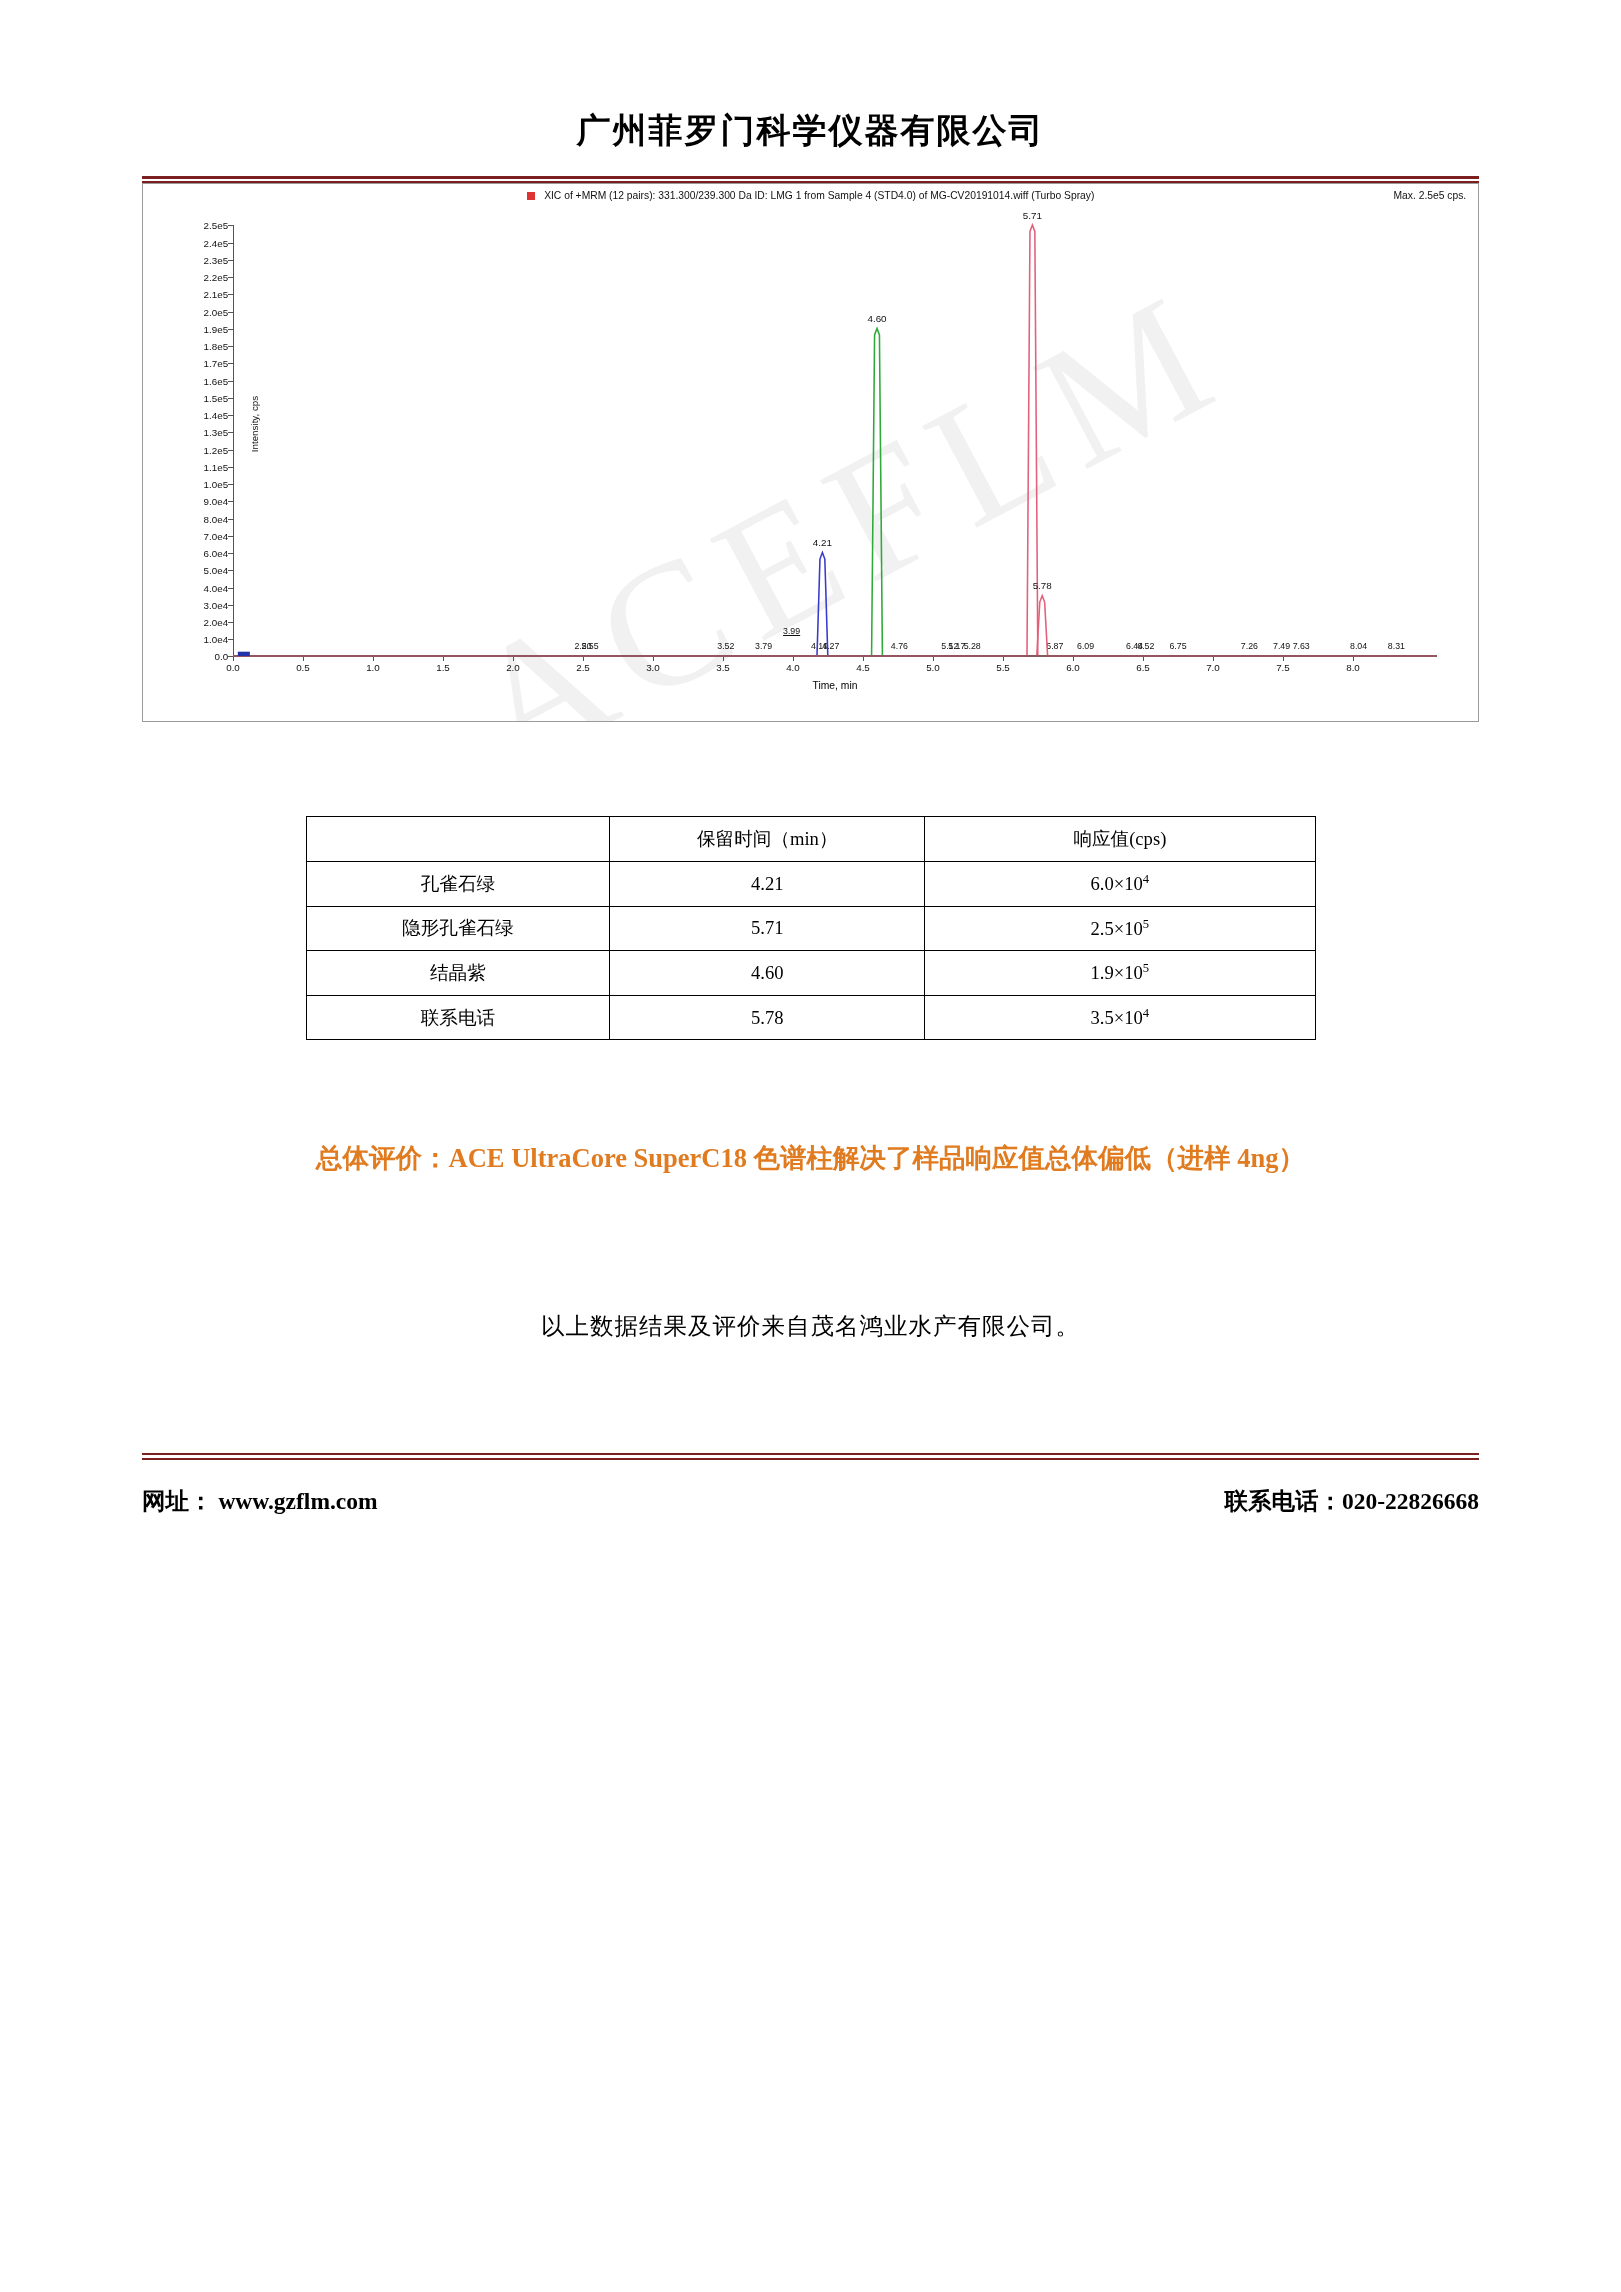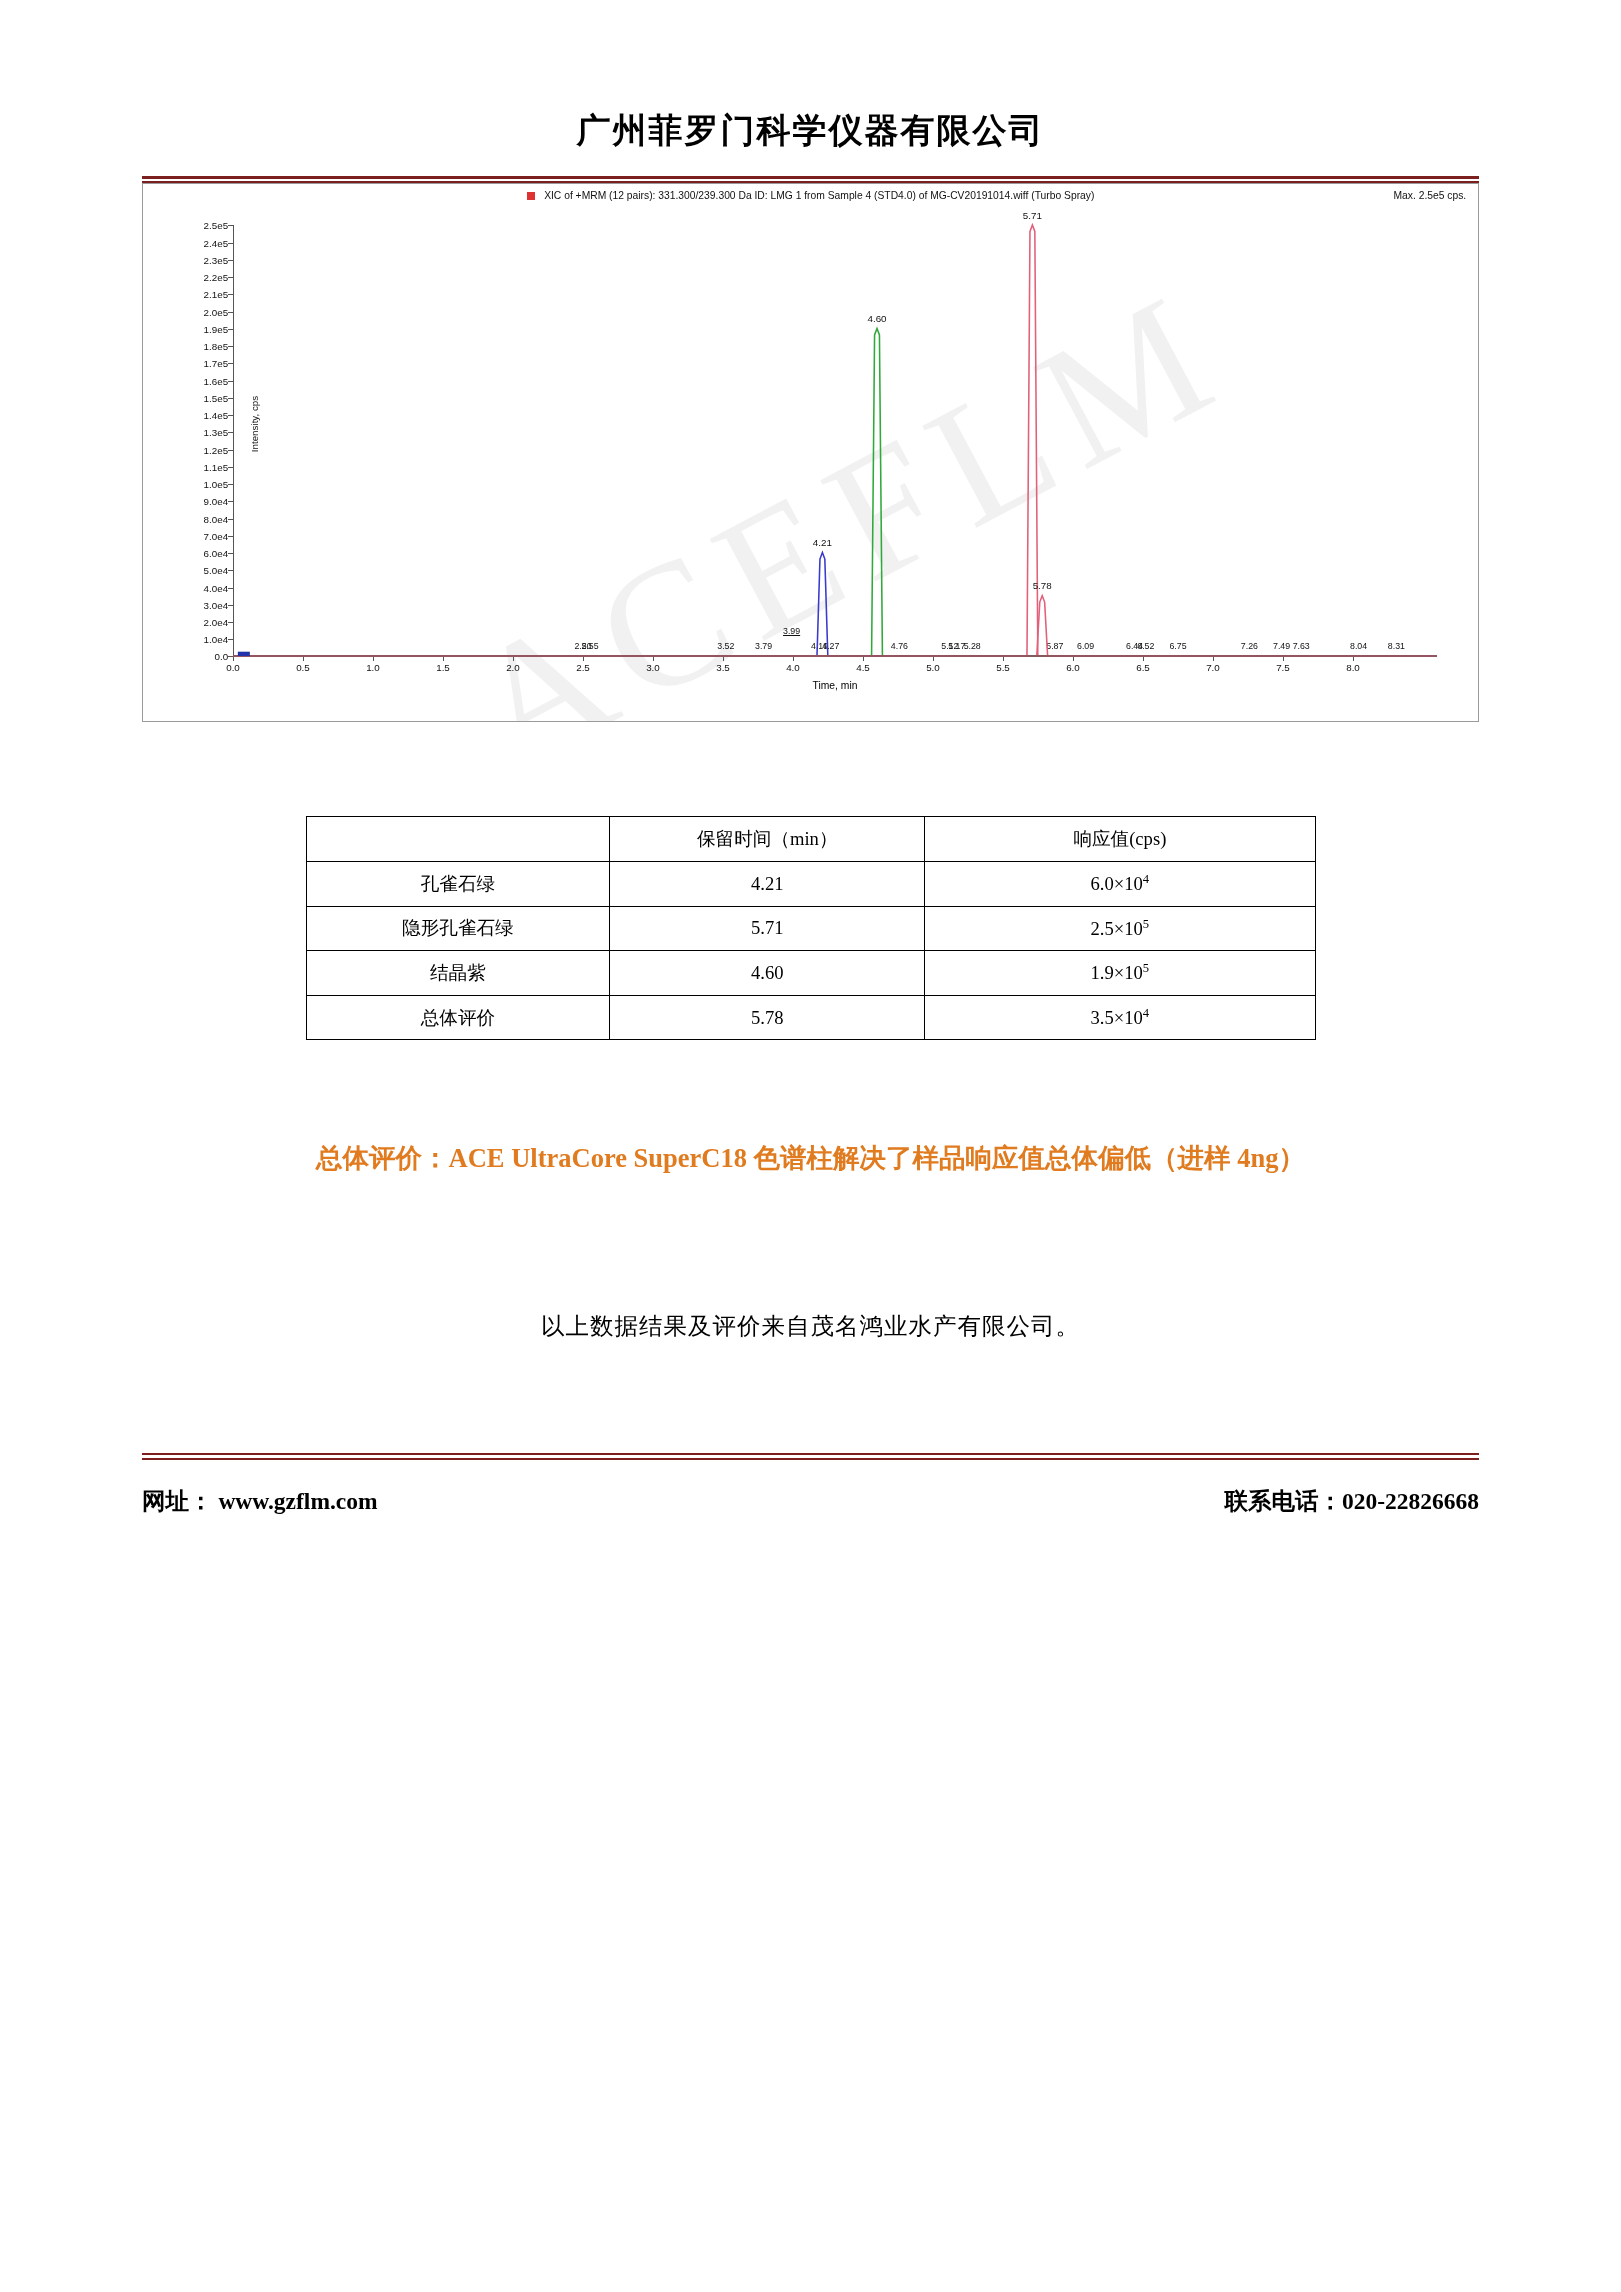--- a/index.html
+++ b/index.html
@@ -447,21 +447,21 @@
               <td class="col1">隐形孔雀石绿</td>
               <td class="col2">5.71</td>
               <td class="col3">2.5×10<sup>5</sup></td>
             </tr>
             <tr>
               <td class="col1">结晶紫</td>
               <td class="col2">4.60</td>
               <td class="col3">1.9×10<sup>5</sup></td>
             </tr>
             <tr>
-              <td class="col1">总体评价</td>
+              <td class="col1">联系电话</td>
               <td class="col2">5.78</td>
               <td class="col3">3.5×10<sup>4</sup></td>
             </tr>
           </tbody>
       </table>
     </div>
 
     <div class="summary">
       <div>总体评价：ACE UltraCore SuperC18 色谱柱解决了样品响应值总体偏低（进样 4ng）</div>
     </div>

